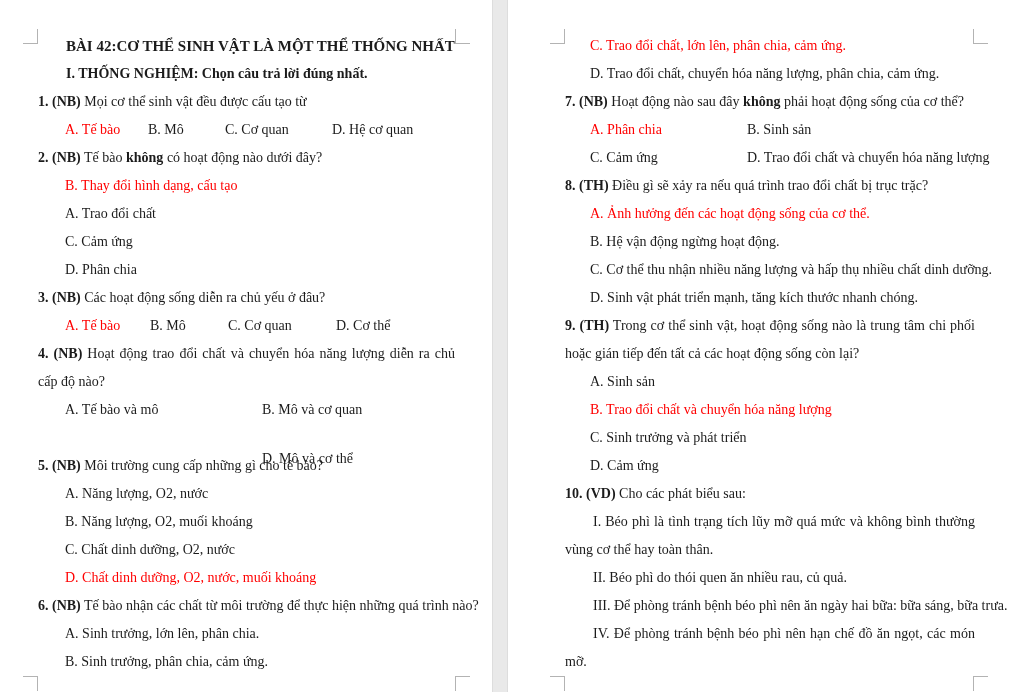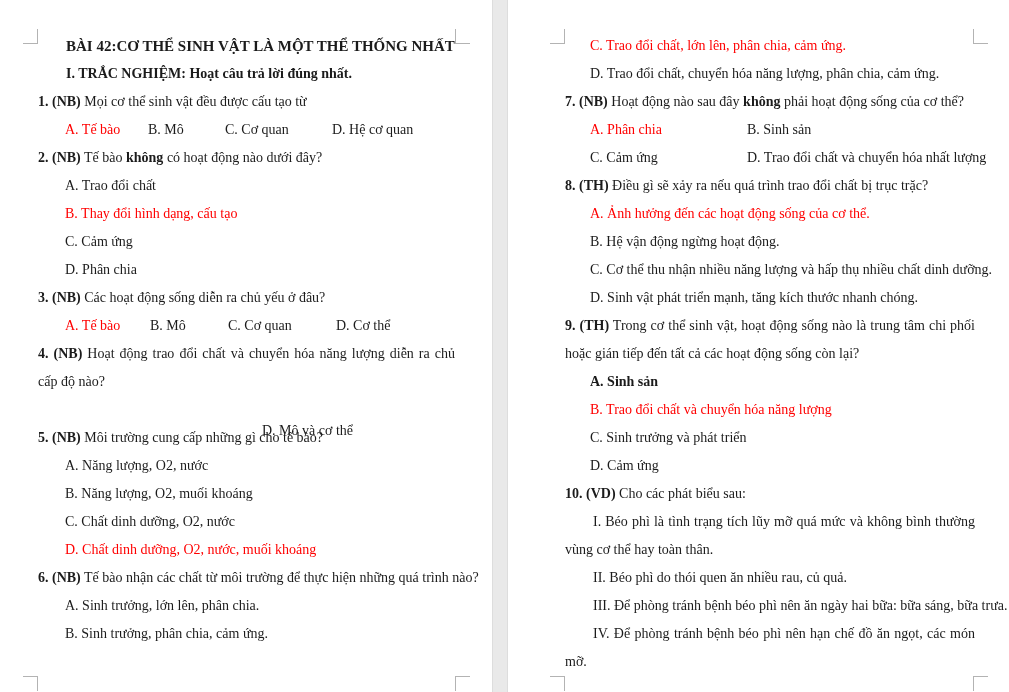--- a/index.html
+++ b/index.html
@@ -54,42 +54,46 @@
 
 <div class="workspace">
 
   <div class="page page-1">
     <div class="crop tl"></div>
     <div class="crop tr"></div>
     <div class="crop bl"></div>
     <div class="crop br"></div>
     <div class="content">
         <div class="line title" style="padding-left: 28px; font-family: Liberation Serif, serif;"><span class="b">BÀI 42:CƠ THỂ SINH VẬT LÀ MỘT THỂ THỐNG NHẤT</span></div>
-        <div class="line" style="padding-left: 28px;"><span class="b">I. TRẮC NGHIỆM: Hoạt câu trả lời đúng nhất.</span></div>
+        <div class="line" style="padding-left: 28px;"><span class="b">I. THỐNG NGHIỆM: Chọn câu trả lời đúng nhất.</span></div>
         <div class="line"><span class="b">1. (NB)</span><span> Mọi cơ thể sinh vật đều được cấu tạo từ</span></div>
         <div class="line">
           <span class="col" style="left: 27px;"><span class="r">A. Tế bào</span></span>
           <span class="col" style="left: 110px;"><span>B. Mô</span></span>
           <span class="col" style="left: 187px;"><span>C. Cơ quan</span></span>
           <span class="col" style="left: 294px;"><span>D. Hệ cơ quan</span></span>
         </div>
         <div class="line"><span class="b">2. (NB)</span><span> Tế bào </span><span class="b">không</span><span> có hoạt động nào dưới đây?</span></div>
+        <div class="line" style="padding-left: 27px;"><span class="r">B. Thay đổi hình dạng, cấu tạo</span></div>
         <div class="line" style="padding-left: 27px;"><span>A. Trao đổi chất</span></div>
-        <div class="line" style="padding-left: 27px;"><span class="r">B. Thay đổi hình dạng, cấu tạo</span></div>
         <div class="line" style="padding-left: 27px;"><span>C. Cảm ứng</span></div>
         <div class="line" style="padding-left: 27px;"><span>D. Phân chia</span></div>
         <div class="line"><span class="b">3. (NB)</span><span> Các hoạt động sống diễn ra chủ yếu ở đâu?</span></div>
         <div class="line">
           <span class="col" style="left: 27px;"><span class="r">A. Tế bào</span></span>
           <span class="col" style="left: 112px;"><span>B. Mô</span></span>
           <span class="col" style="left: 190px;"><span>C. Cơ quan</span></span>
           <span class="col" style="left: 298px;"><span>D. Cơ thể</span></span>
         </div>
         <div class="line j"><span class="b">4. (NB)</span><span> Hoạt động trao đổi chất và chuyển hóa năng lượng diễn ra chủ yếu ở các</span></div>
         <div class="line"><span>cấp độ nào?</span></div>
+        <div class="line">
+          <span class="col" style="left: 27px;"><span>A. Tế bào và mô</span></span>
+          <span class="col" style="left: 224px;"><span>B. Mô và cơ quan</span></span>
+        </div>
         <div class="line">
           <span class="col" style="left: 224px; margin-top: 21px;"><span>D. Mô và cơ thể</span></span>
         </div>
         <div class="line"><span class="b">5. (NB)</span><span> Môi trường cung cấp những gì cho tế bào?</span></div>
         <div class="line" style="padding-left: 27px;"><span>A. Năng lượng, O2, nước</span></div>
         <div class="line" style="padding-left: 27px;"><span>B. Năng lượng, O2, muối khoáng</span></div>
         <div class="line" style="padding-left: 27px;"><span>C. Chất dinh dưỡng, O2, nước</span></div>
         <div class="line" style="padding-left: 27px;"><span class="r">D. Chất dinh dưỡng, O2, nước, muối khoáng</span></div>
         <div class="line"><span class="b">6. (NB)</span><span> Tế bào nhận các chất từ môi trường để thực hiện những quá trình nào?</span></div>
         <div class="line" style="padding-left: 27px;"><span>A. Sinh trưởng, lớn lên, phân chia.</span></div>
@@ -107,30 +111,30 @@
     <div class="content">
         <div class="line" style="padding-left: 25px;"><span class="r">C. Trao đổi chất, lớn lên, phân chia, cảm ứng.</span></div>
         <div class="line" style="padding-left: 25px;"><span>D. Trao đổi chất, chuyển hóa năng lượng, phân chia, cảm ứng.</span></div>
         <div class="line"><span class="b">7. (NB)</span><span> Hoạt động nào sau đây </span><span class="b">không</span><span> phải hoạt động sống của cơ thể?</span></div>
         <div class="line">
           <span class="col" style="left: 25px;"><span class="r">A. Phân chia</span></span>
           <span class="col" style="left: 182px;"><span>B. Sinh sản</span></span>
         </div>
         <div class="line">
           <span class="col" style="left: 25px;"><span>C. Cảm ứng</span></span>
-          <span class="col" style="left: 182px;"><span>D. Trao đổi chất và chuyển hóa nhất lượng</span></span>
+          <span class="col" style="left: 182px;"><span>D. Trao đổi chất và chuyển hóa năng lượng</span></span>
         </div>
         <div class="line"><span class="b">8. (TH)</span><span> Điều gì sẽ xảy ra nếu quá trình trao đổi chất bị trục trặc?</span></div>
         <div class="line" style="padding-left: 25px;"><span class="r">A. Ảnh hưởng đến các hoạt động sống của cơ thể.</span></div>
         <div class="line" style="padding-left: 25px;"><span>B. Hệ vận động ngừng hoạt động.</span></div>
         <div class="line" style="padding-left: 25px;"><span>C. Cơ thể thu nhận nhiều năng lượng và hấp thụ nhiều chất dinh dưỡng.</span></div>
         <div class="line" style="padding-left: 25px;"><span>D. Sinh vật phát triển mạnh, tăng kích thước nhanh chóng.</span></div>
         <div class="line j"><span class="b">9. (TH)</span><span> Trong cơ thể sinh vật, hoạt động sống nào là trung tâm chi phối trực tiếp</span></div>
         <div class="line"><span>hoặc gián tiếp đến tất cả các hoạt động sống còn lại?</span></div>
-        <div class="line" style="padding-left: 25px; font-weight: bold;"><span>A. Sinh sản</span></div>
+        <div class="line" style="padding-left: 25px;"><span>A. Sinh sản</span></div>
         <div class="line" style="padding-left: 25px;"><span class="r">B. Trao đổi chất và chuyển hóa năng lượng</span></div>
         <div class="line" style="padding-left: 25px;"><span>C. Sinh trưởng và phát triển</span></div>
         <div class="line" style="padding-left: 25px;"><span>D. Cảm ứng</span></div>
         <div class="line"><span class="b">10. (VD)</span><span> Cho các phát biểu sau:</span></div>
         <div class="line j" style="padding-left: 28px;"><span>I. Béo phì là tình trạng tích lũy mỡ quá mức và không bình thường tại một</span></div>
         <div class="line"><span>vùng cơ thể hay toàn thân.</span></div>
         <div class="line" style="padding-left: 28px;"><span>II. Béo phì do thói quen ăn nhiều rau, củ quả.</span></div>
         <div class="line" style="padding-left: 28px;"><span>III. Để phòng tránh bệnh béo phì nên ăn ngày hai bữa: bữa sáng, bữa trưa.</span></div>
         <div class="line j" style="padding-left: 28px;"><span>IV. Để phòng tránh bệnh béo phì nên hạn chế đồ ăn ngọt, các món ăn chiên dầu</span></div>
         <div class="line"><span>mỡ.</span></div>

